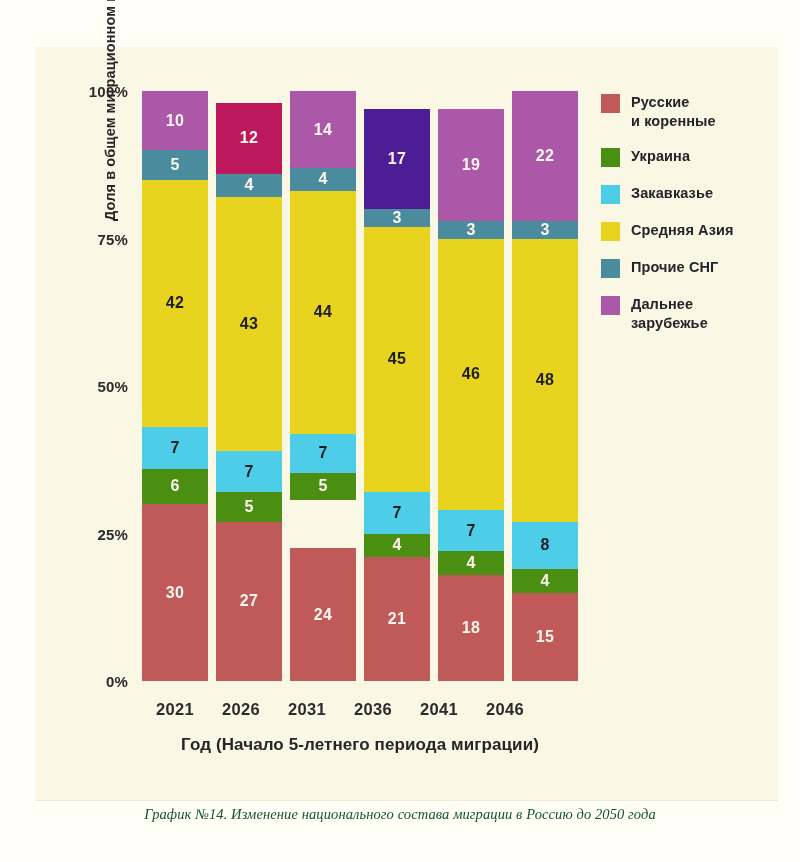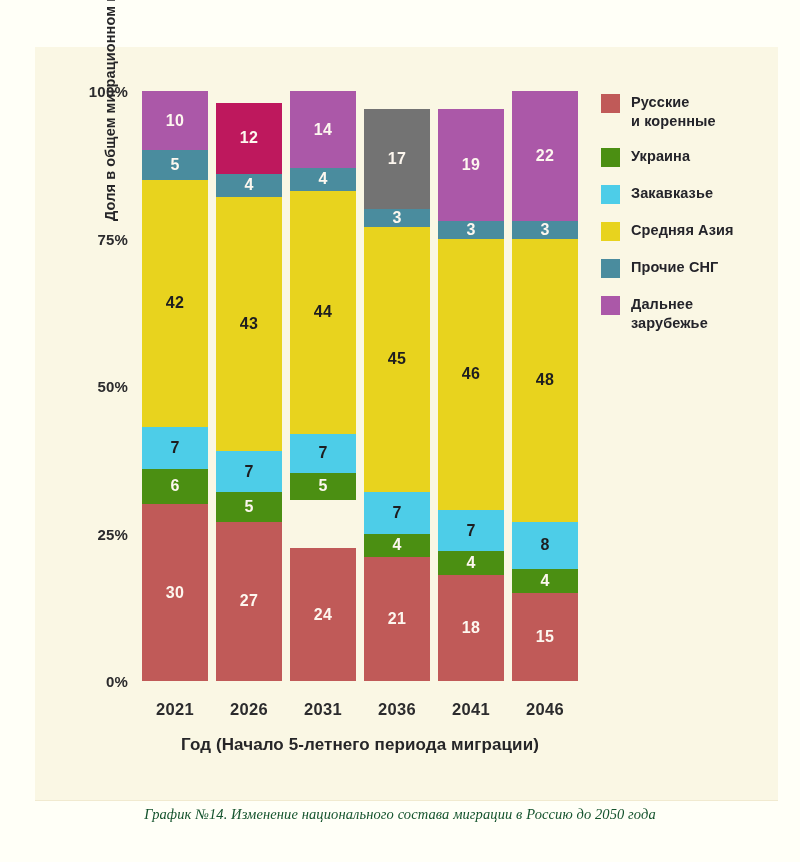--- a/index.html
+++ b/index.html
@@ -106,21 +106,21 @@
   .seg.light-text { color: #fdf7ef; }
   .seg.dark-text  { color: #1e1e20; }
 
   
   .x-ticks {
     position: absolute;
     left: 0;
     top: 100%;
     width: 100%;
     display: flex;
-    justify-content: space-between;
+    justify-content: flex-start;
   }
   .x-tick {
     width: 66px;
     text-align: center;
     padding-top: 19px;
     font-size: 16.5px;
     font-weight: 700;
     color: #2b2b2d;
     letter-spacing: .3px;
   }
@@ -225,21 +225,21 @@
           </div>
           <div class="bar-col">
             <div class="seg light-text" style="background: rgb(171, 88, 168); height: 14%;">14</div>
             <div class="seg light-text" style="background: rgb(74, 140, 158); height: 4%;">4</div>
             <div class="seg dark-text" style="background: rgb(232, 211, 30); height: 44%;">44</div>
             <div class="seg dark-text" style="background: rgb(77, 205, 232); height: 7%;">7</div>
             <div class="seg light-text" style="background: rgb(75, 143, 18); height: 5%;">5</div>
             <div class="seg light-text" style="background: rgb(192, 90, 88); height: 24%; margin-top: 48px;">24</div>
           </div>
           <div class="bar-col">
-            <div class="seg light-text" style="background: #737373; height: 17%;">17</div>
+            <div class="seg light-text" style="background: #4c1d95; height: 17%;">17</div>
             <div class="seg light-text" style="background: rgb(74, 140, 158); height: 3%;">3</div>
             <div class="seg dark-text" style="background: rgb(232, 211, 30); height: 45%;">45</div>
             <div class="seg dark-text" style="background: rgb(77, 205, 232); height: 7%;">7</div>
             <div class="seg light-text" style="background: rgb(75, 143, 18); height: 4%;">4</div>
             <div class="seg light-text" style="background: rgb(192, 90, 88); height: 21%;">21</div>
           </div>
           <div class="bar-col">
             <div class="seg light-text" style="background: rgb(171, 88, 168); height: 19%;">19</div>
             <div class="seg light-text" style="background: rgb(74, 140, 158); height: 3%;">3</div>
             <div class="seg dark-text" style="background: rgb(232, 211, 30); height: 46%;">46</div>

